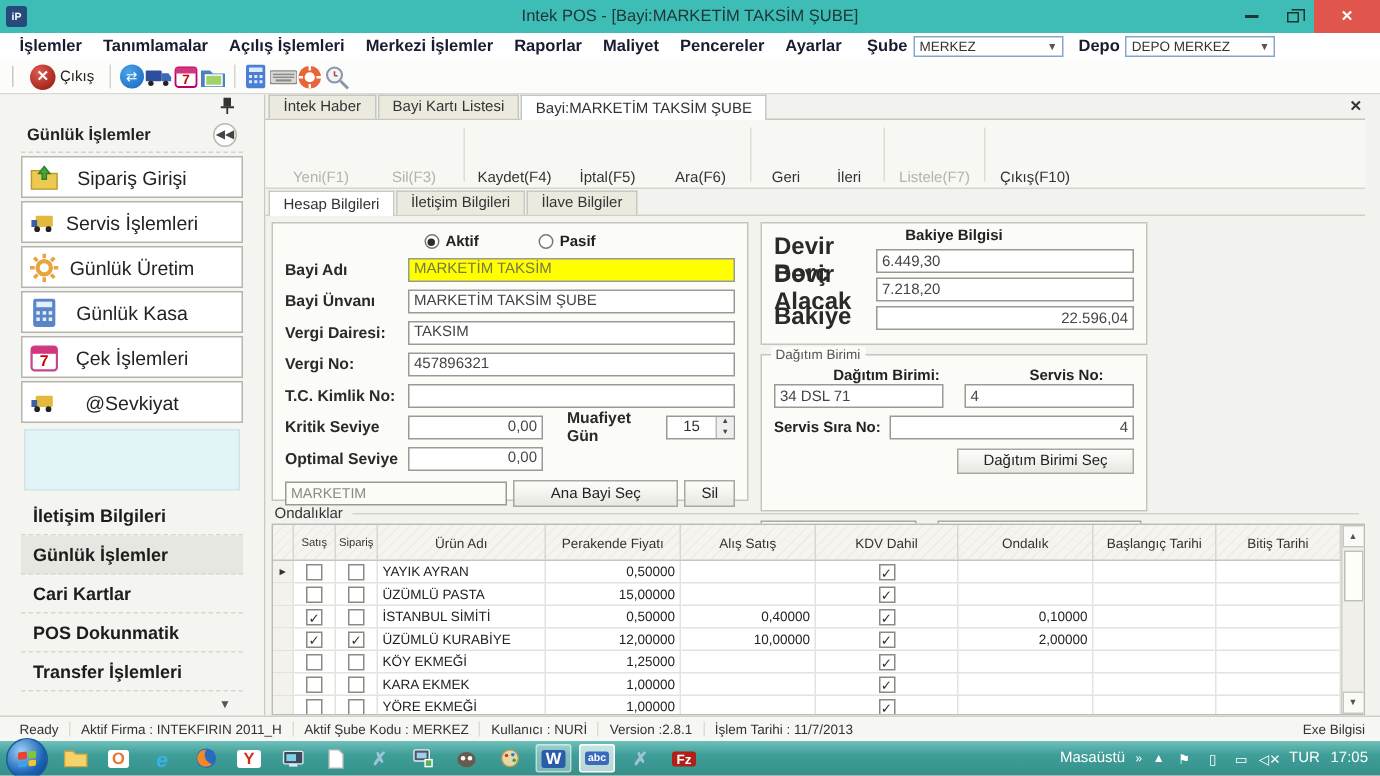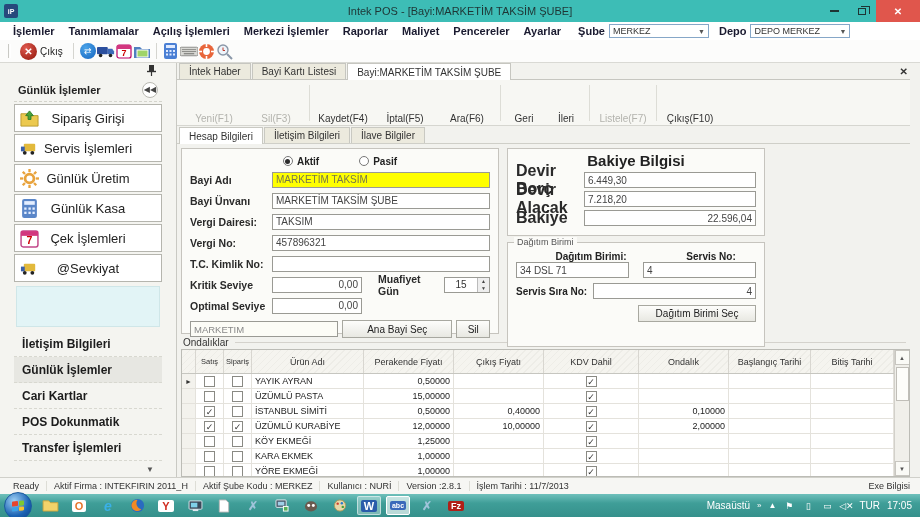--- a/index.html
+++ b/index.html
@@ -103,21 +103,21 @@
   .anabayi-row { display:flex; align-items:center; gap:4px; margin-top:6px; }
   .anabayi-input { width:150px; height:16px; border:1px solid #9a9a94; background:#fcfcf6; font-size:9.5px; color:#888;
                    display:flex; align-items:center; padding:0 3px; }
   .btn { border:1px solid #a8a8a0; background:linear-gradient(#fdfdfb,#e8e8e2); font-size:10px; color:#222;
          display:flex; align-items:center; justify-content:center; height:18px; }
   .btn.anasec { width:112px; }
   .btn.sil { width:34px; }
 
   .rightcol { width:258px; display:flex; flex-direction:column; }
   .balbox { border:1px solid #c6c4be; background:#fbfbf8; padding:3px 8px 6px 8px; }
-  .balbox .btitle { text-align:center; font-size:15px; font-weight:bold; color:#222; margin-bottom:3px; }
+  .balbox .btitle { text-align:center; font-size:10px; font-weight:bold; color:#222; margin-bottom:3px; }
   .brow { display:flex; align-items:center; height:16px; margin-bottom:3px; }
   .blabel { width:68px; font-size:16px; font-weight:bold; color:#2a2a2a; flex:none; }
   .dagbox { border:1px solid #c6c4be; background:#fbfbf8; margin-top:6px; padding:2px 8px 24px 8px; position:relative; }
   .dagbox .legend { position:absolute; top:-6px; left:6px; background:#fbfbf8; font-size:9px; color:#555; padding:0 3px; }
   .dag-labels { display:flex; font-size:10px; font-weight:bold; color:#222; margin-top:6px; }
   .dag-labels .l1 { width:150px; text-align:center; }
   .dag-labels .l2 { flex:1; text-align:center; }
   .dag-fields { display:flex; gap:14px; margin-top:0; }
   .dag-fields .f1 { width:138px; }
   .dag-fields .f2 { width:46px; }
@@ -585,21 +585,21 @@
           <span>Ondalıklar</span>
         </div>
       <div class="gridwrap">
         <div class="grid">
           <div class="g-head">
             <div></div>
             <div class="tiny">Satış</div>
             <div class="tiny">Sipariş</div>
             <div>Ürün Adı</div>
             <div>Perakende Fiyatı</div>
-            <div>Çıkış Fiyatı</div>
+            <div>Alış Satış</div>
             <div>KDV Dahil</div>
             <div>Ondalık</div>
             <div>Başlangıç Tarihi</div>
             <div>Bitiş Tarihi</div>
           </div>
 
           <div class="g-row">
             <div class="ind">►</div>
             <div class="c">
                 <span class="cb"></span>

